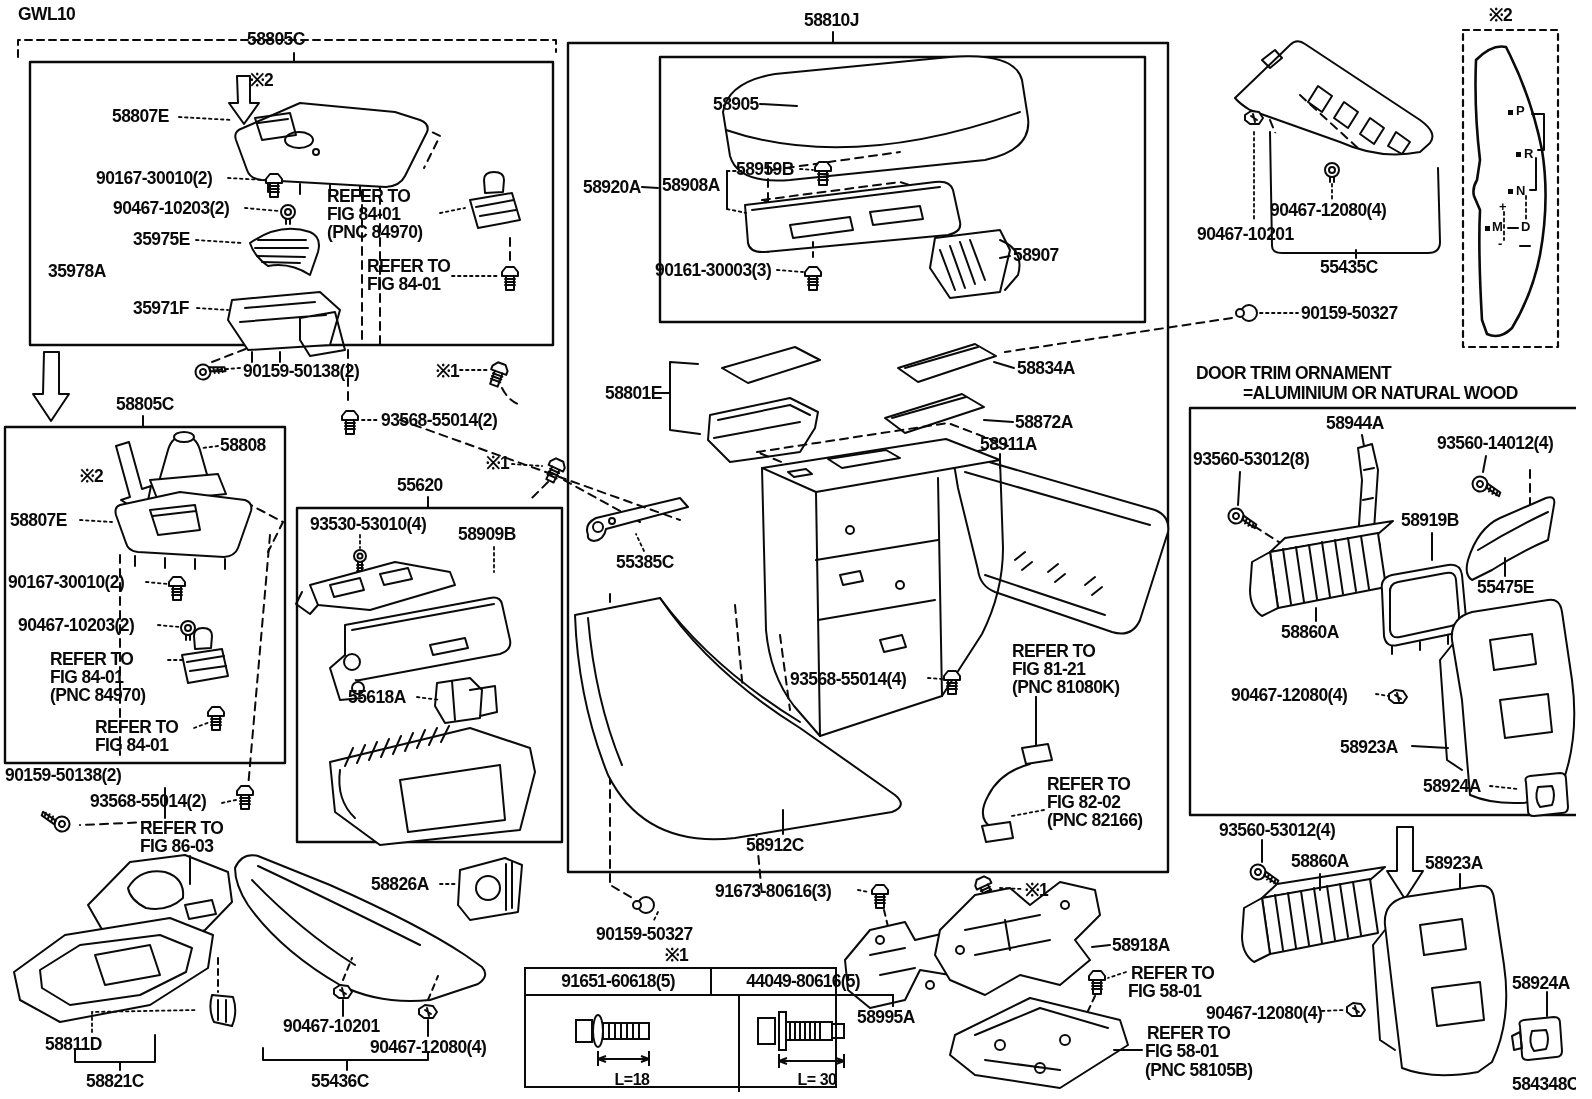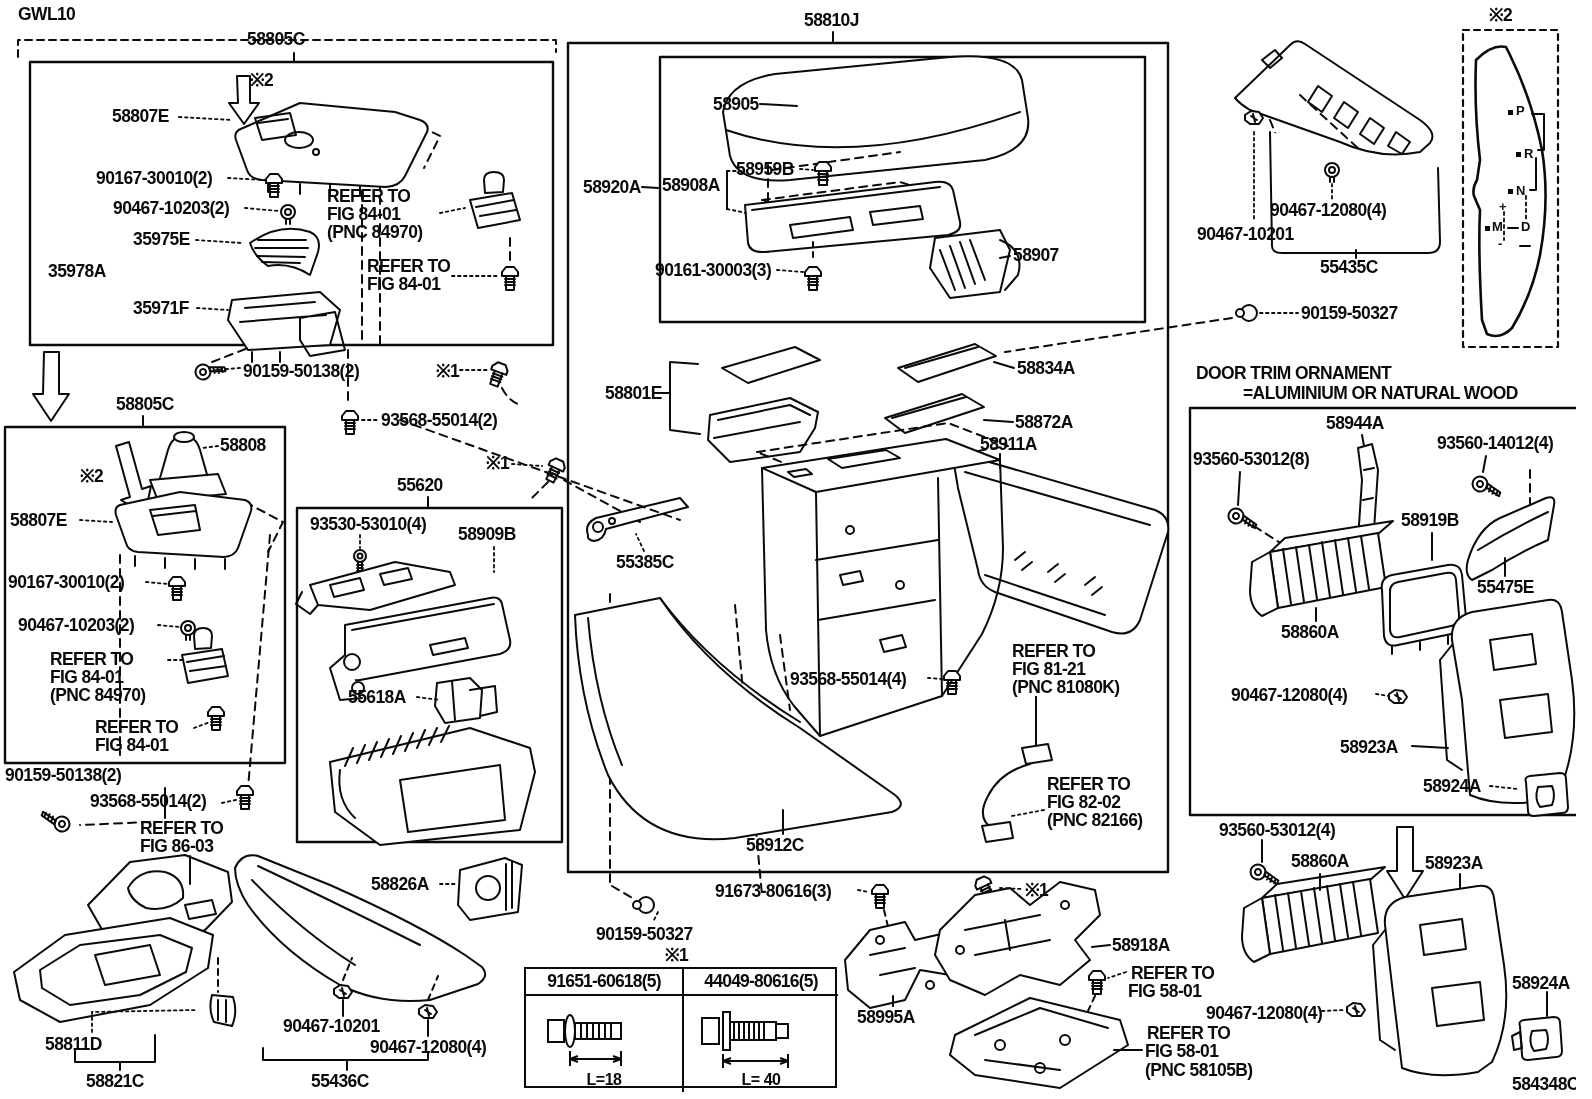--- a/index.html
+++ b/index.html
@@ -11,21 +11,21 @@
   .lbl{position:absolute;font-weight:700;font-size:18px;line-height:1.02;color:#0a0a0a;
        letter-spacing:-0.6px;white-space:pre;transform:scaleX(.97);transform-origin:left top;}
   .gate{position:absolute;font-weight:700;font-size:13px;line-height:1;color:#0a0a0a;}
   .gate-sq{position:absolute;width:5px;height:5px;background:#0a0a0a;}
   .ftable{position:absolute;left:524px;top:967px;width:313px;height:121px;
           border:2.4px solid #0a0a0a;box-sizing:border-box;display:grid;
           grid-template-columns:1fr 1fr;grid-template-rows:27px 1fr;}
   .fth{border-bottom:2.4px solid #0a0a0a;font-weight:700;font-size:17.5px;letter-spacing:-0.8px;
        display:flex;align-items:center;justify-content:center;color:#0a0a0a;}
   .fth.r,.ftc.r{border-left:2.4px solid #0a0a0a;}
-  .ftc{position:relative;}
+  .ftc{position:relative;margin-left:28px;}
   .flen{position:absolute;left:0;right:0;bottom:3px;text-align:center;font-weight:700;
         font-size:16px;color:#0a0a0a;letter-spacing:-0.5px;}
 </style>
 </head>
 <body>
 
 <div class="canvas">
 
 <svg class="art" width="1592" height="1099" viewBox="0 0 1592 1099" fill="none" stroke="#0a0a0a" stroke-width="2" stroke-linecap="round" stroke-linejoin="round">
   <defs>
@@ -555,17 +555,17 @@
   </div>
   <div class="ftc r">
     <svg width="154" height="92" viewBox="0 0 154 92" fill="none" stroke="#0a0a0a" stroke-width="2">
       <rect x="18" y="22" width="17" height="26" fill="#fff"></rect>
       <rect x="39" y="16" width="7" height="38" fill="#fff"></rect>
       <rect x="46" y="26" width="46" height="18" fill="#fff"></rect>
       <path d="M50,26 L50,44 M55,26 L55,44 M60,26 L60,44 M65,26 L65,44 M70,26 L70,44 M75,26 L75,44 M80,26 L80,44 M92,28 L104,28 L104,42 L92,42"></path>
       <path d="M39,58 L39,72 M104,58 L104,72"></path>
       <path d="M39,65 L104,65 M39,65 L47,62 M39,65 L47,68 M104,65 L96,62 M104,65 L96,68"></path>
     </svg>
-    <div class="flen">L= 40</div>
+    <div class="flen">L= 30</div>
   </div>
 </div>
 
 </div>
 
 </body></html>

